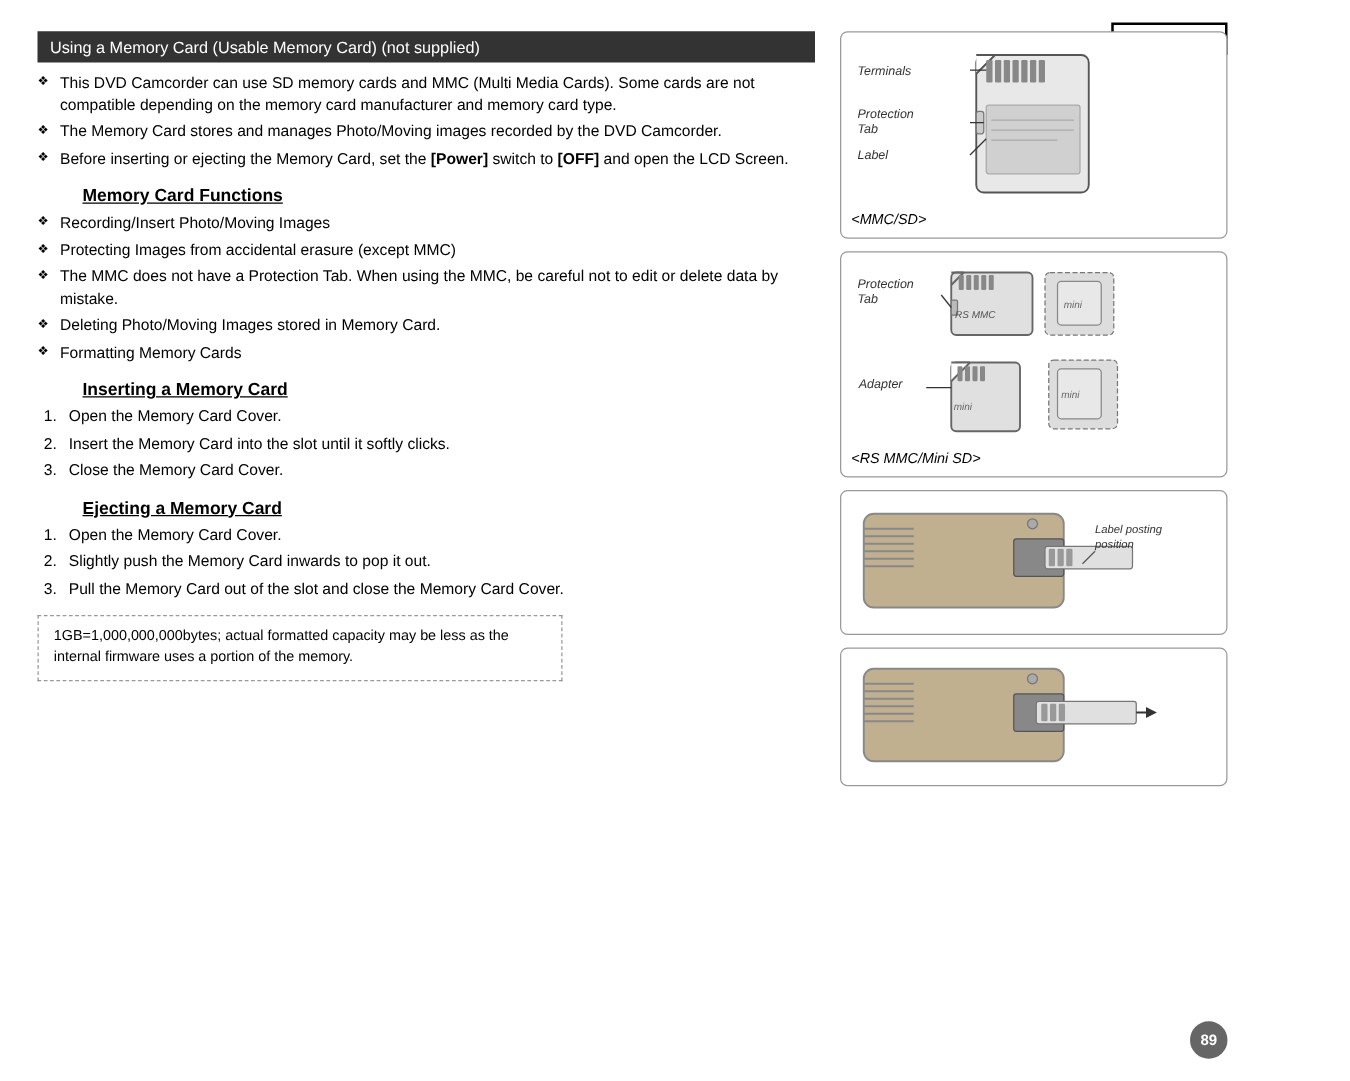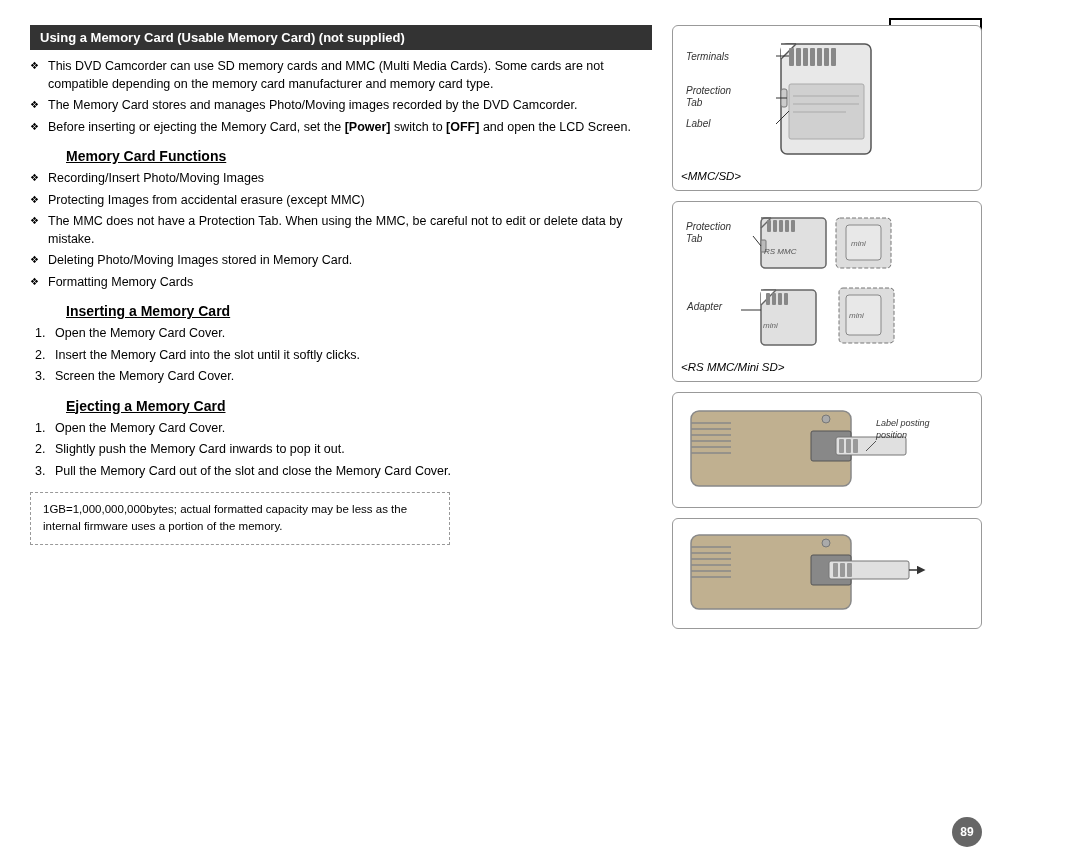--- a/index.html
+++ b/index.html
@@ -54,21 +54,21 @@
       display: flex;
       flex-direction: column;
       gap: 10px;
       font-style: italic;
     }
     
     .section-bar {
       background: #333;
       color: #fff;
       padding: 5px 10px;
-      font-weight: bold;
+      font-weight: normal;
       font-size: 13px;
       margin-bottom: 8px;
     }
     
     .bullet-list {
       list-style: none;
       margin-bottom: 10px;
     }
     .bullet-list li {
       padding-left: 18px;
@@ -191,21 +191,21 @@
         <li>
             <span class="num">1.</span>
             <span>Open the Memory Card Cover.</span>
           </li>
         <li>
             <span class="num">2.</span>
             <span>Insert the Memory Card into the slot until it softly clicks.</span>
           </li>
         <li>
             <span class="num">3.</span>
-            <span>Screen the Memory Card Cover.</span>
+            <span>Close the Memory Card Cover.</span>
           </li>
       </ol>
 
       <div class="subsection-heading">Ejecting a Memory Card</div>
       <ol class="numbered-list">
         <li>
             <span class="num">1.</span>
             <span>Open the Memory Card Cover.</span>
           </li>
         <li>

